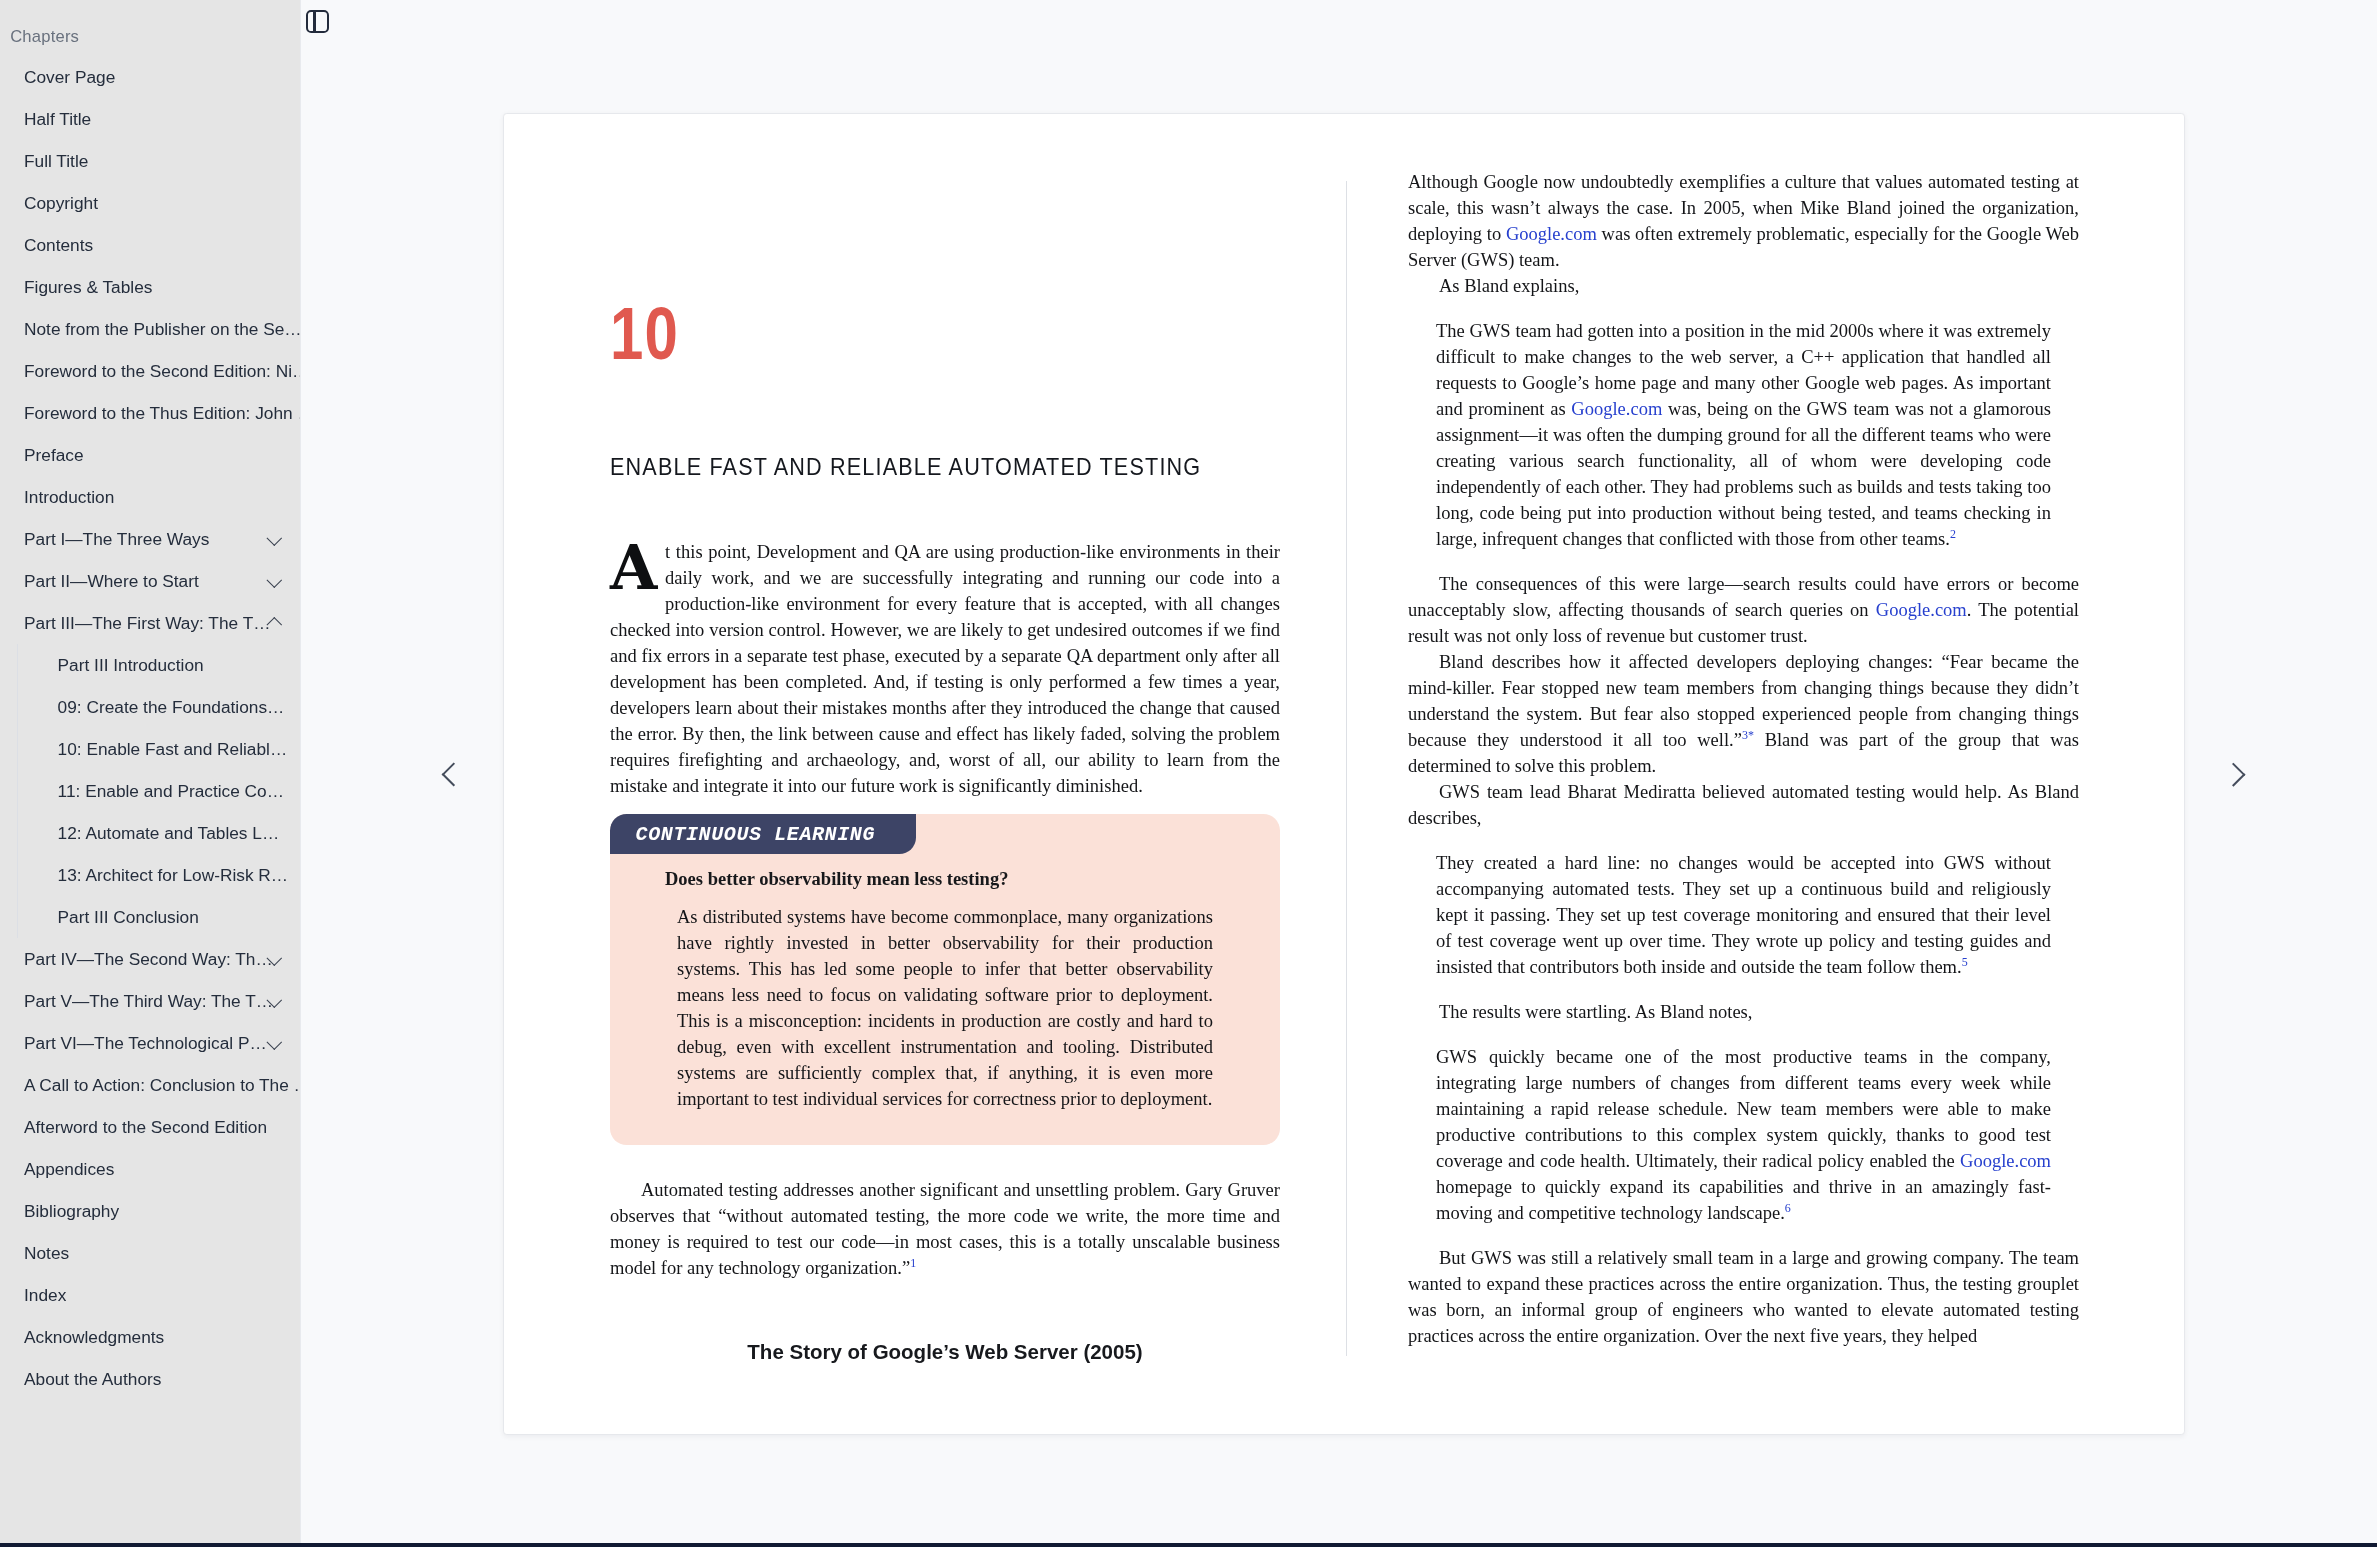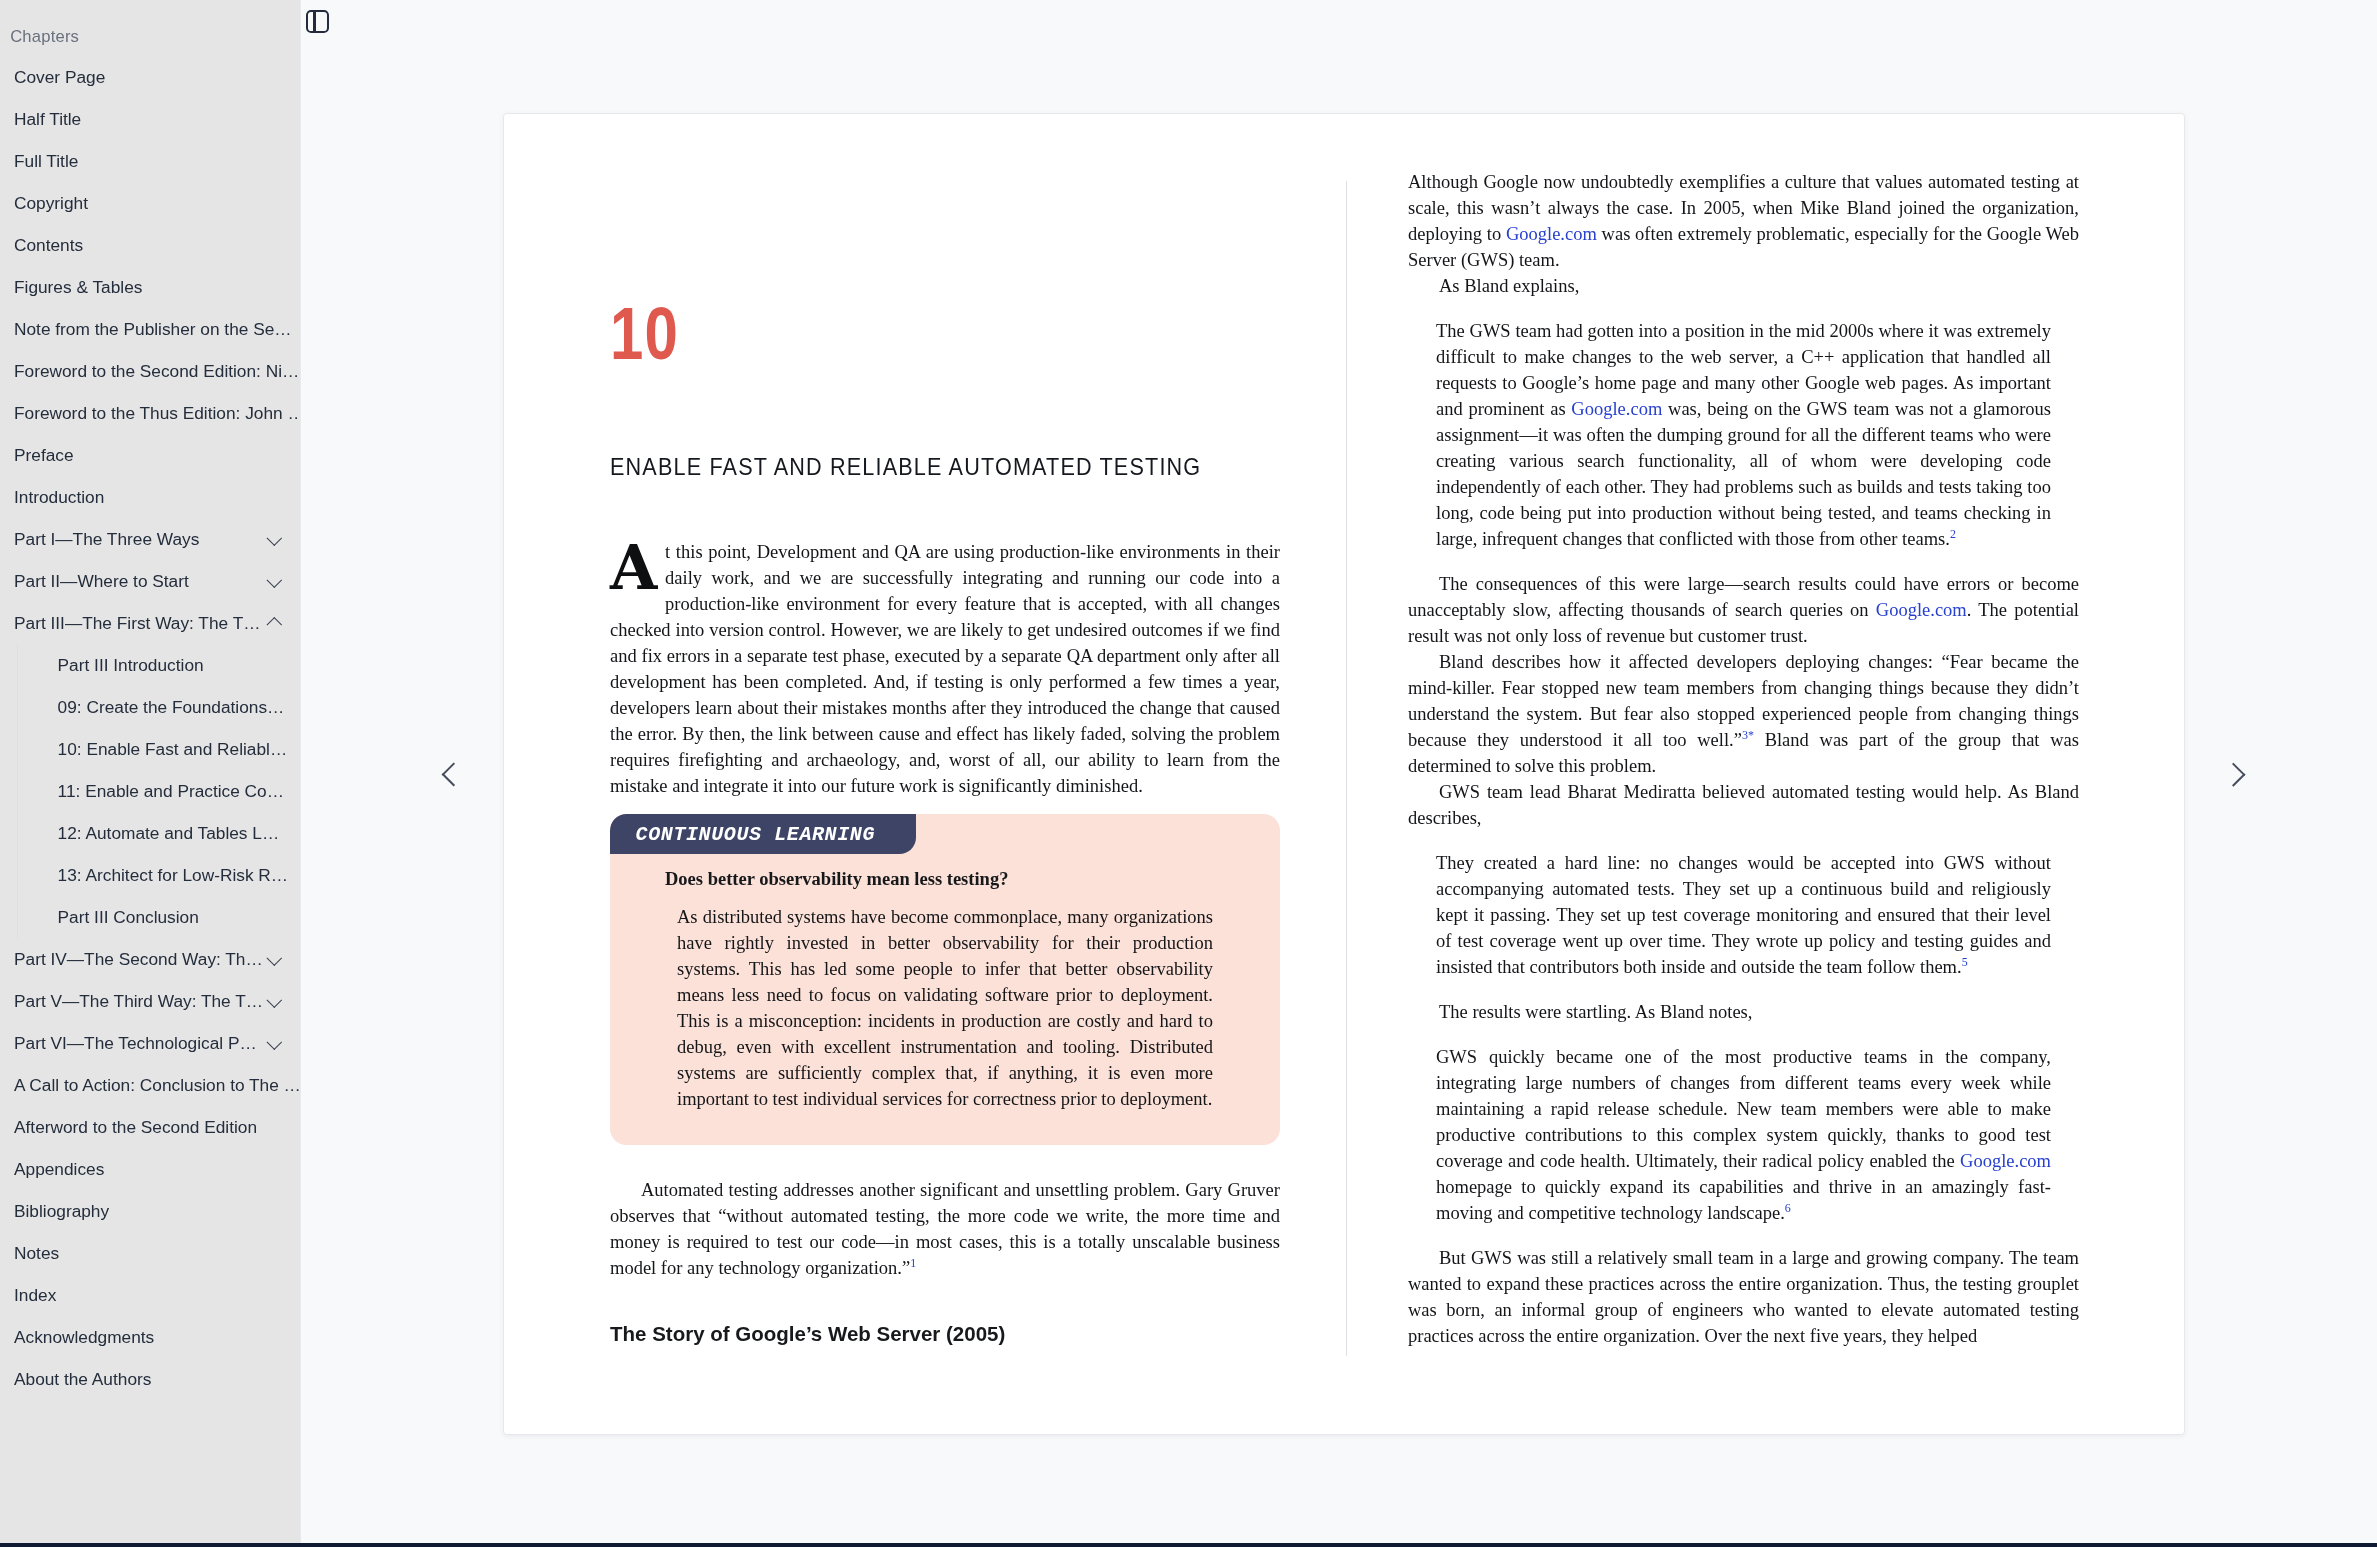--- a/index.html
+++ b/index.html
@@ -12,21 +12,21 @@
     position:absolute;left:0;top:0;width:301px;height:1543px;
     background:#e5e5e5;border-right:1.3px solid #E8EAEE;box-sizing:border-box;
     padding-top:18px;
   }
   .sidebar-title{
     padding-left:10.2px;font-size:16.6px;color:#69717E;height:38px;
     display:flex;align-items:center;letter-spacing:0.2px;
   }
   .sb-item{
     height:42px;display:flex;align-items:center;font-size:17.3px;color:#242D3C;
-    padding-left:14px;white-space:nowrap;overflow:hidden;cursor:pointer;
+    padding-left:24px;white-space:nowrap;overflow:hidden;cursor:pointer;
     position:relative;box-sizing:border-box;
   }
   .sb-item.sub{margin-left:16.6px;border-left:1.3px solid #DCDFE5;padding-left:40px}
   .sb-label{overflow:hidden;white-space:nowrap}
   .chev{
     width:9.6px;height:9.6px;border-right:1.9px solid #39414F;border-bottom:1.9px solid #39414F;
     position:absolute;right:20.5px;top:50%;
   }
   .chev.down{transform:translateY(-60%) rotate(45deg)}
   .chev.up{transform:translateY(-30%) rotate(225deg)}
@@ -76,21 +76,21 @@
   }
   .callout-tab{
     position:absolute;left:0;top:0;height:40px;min-width:306px;box-sizing:border-box;
     padding:0 33px 0 25.6px;background:#3D4466;border-radius:16.6px 0 16.6px 0;
     display:flex;align-items:center;color:#FFFFFF;font-style:italic;font-weight:700;
     font-size:20px;letter-spacing:0.6px;font-family:Liberation Mono, monospace;white-space:nowrap;
   }
   .callout-heading{font-family:"Liberation Serif",serif;font-weight:700;font-size:18.5px;line-height:26px;color:#17181B;text-align:left;margin:0}
   .callout-body{margin:12px}
   .story-heading{
-    margin-top:41px;text-align:left;font-weight:700;font-size:20.5px;color:#17191D;
+    margin-top:59px;text-align:center;font-weight:700;font-size:20.5px;color:#17191D;
     font-family:"Liberation Sans",sans-serif;
   }
   .para2{margin-top:32px}
   
   .nav-btn{position:absolute;width:38px;height:38px;background:none;border:none;padding:0;cursor:pointer}
   .nav-prev{left:435px;top:756px}
   .nav-next{left:2215px;top:756px}
   .chev-big{display:block;width:15.3px;height:15.3px;margin:auto}
   .chev-left{border-left:2.6px solid #454D5C;border-bottom:2.6px solid #454D5C;transform:rotate(45deg)}
   .chev-right{border-right:2.6px solid #454D5C;border-bottom:2.6px solid #454D5C;transform:rotate(-45deg)}

